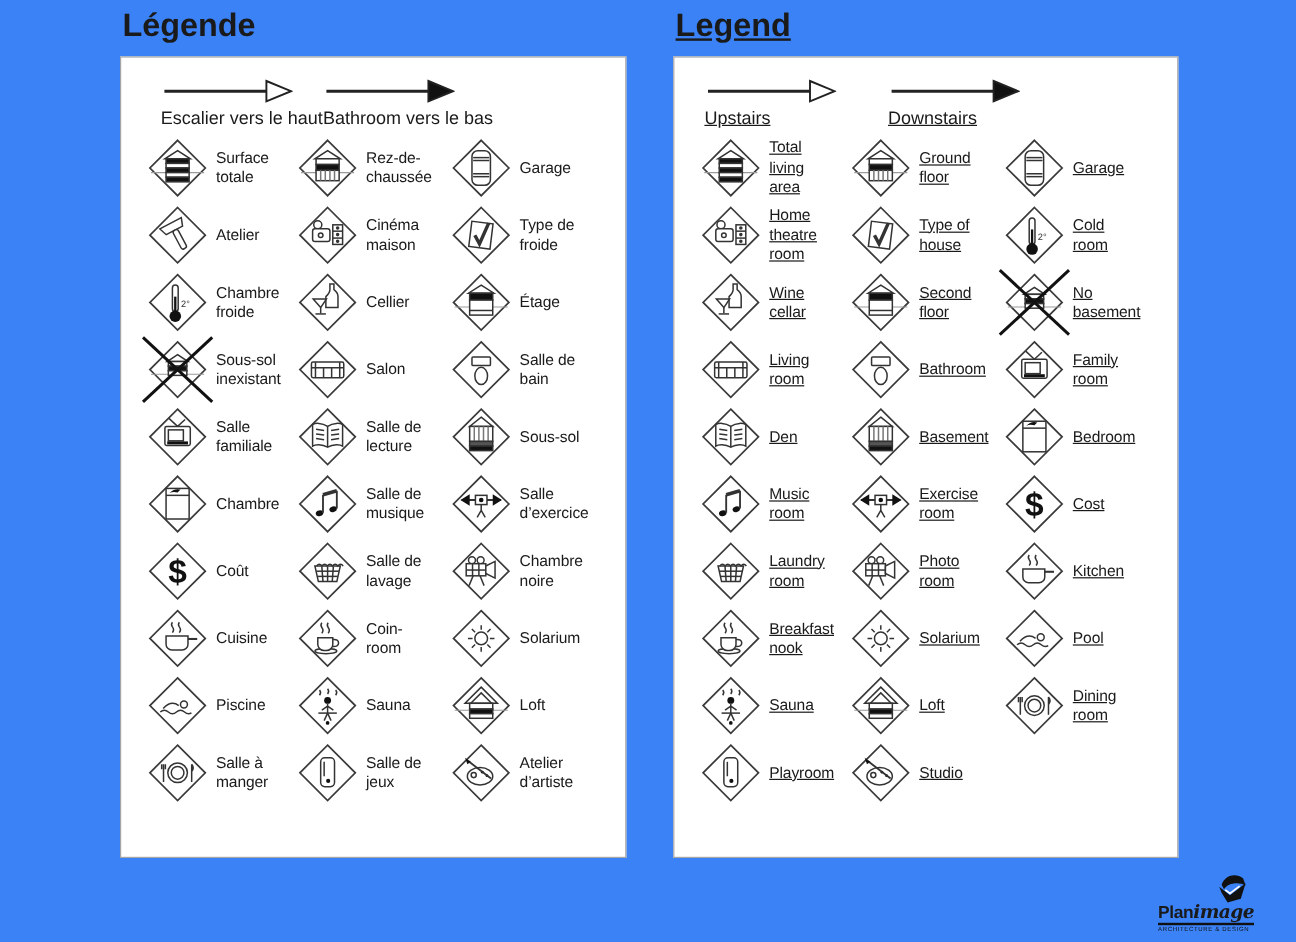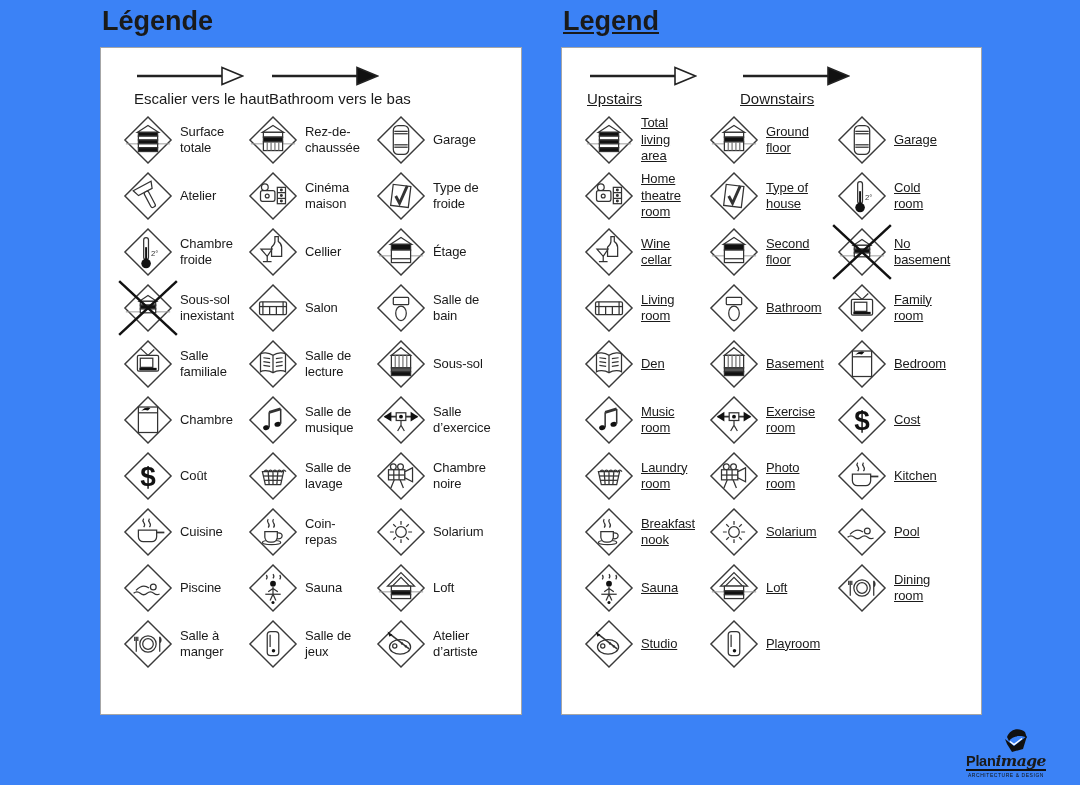--- a/index.html
+++ b/index.html
@@ -13,21 +13,21 @@
   .arrow-row{display:flex;align-items:flex-start;padding-top:17px;}
   .fr .arrow-row{padding-left:33px;}
   .en .arrow-row{padding-left:25px;gap:43px;}
   .arrow-group{display:flex;flex-direction:column;}
   .arrow-group svg{display:block;margin-left:2px;}
   .arrow-label{font-size:15px;margin-top:3px;white-space:nowrap;}
   .grid{display:grid;grid-template-columns:125px 128px 1fr;padding-left:22px;margin-top:5px;}
   .entry{display:flex;align-items:center;height:56px;gap:7px;}
   .entry .icon{flex:0 0 50px;width:50px;height:50px;display:flex;align-items:center;justify-content:center;}
   .entry .label{font-size:13px;line-height:16.5px;letter-spacing:-0.1px;white-space:pre-line;}
-  .logo{position:absolute;right:22px;bottom:7px;width:104px;text-align:center;}
+  .logo{position:absolute;right:11px;bottom:7px;width:104px;}
   .logo .mark{display:block;margin:0 auto -1px 44px;}
   .brand{display:inline-block;border-bottom:2px solid #111;padding-bottom:0px;line-height:15px;}
   .brand .b1{font-weight:bold;font-size:14.5px;letter-spacing:-0.3px;}
   .brand .b2{font-style:italic;font-weight:bold;font-size:15.5px;font-family:"DejaVu Serif",serif;letter-spacing:-0.5px;}
   .tagline{font-size:5px;letter-spacing:0.55px;margin-top:1.5px;color:#111;}
 </style>
 </head>
 <body>
 
 <div class="page">
@@ -371,21 +371,21 @@
               <svg viewBox="0 0 52 52" width="50" height="50" style="overflow:visible" fill="none" stroke="#333" stroke-width="1.3">
                 <polygon points="26,2 50,26 26,50 2,26" fill="#fff" stroke="#3a3a3a" stroke-width="1.5"></polygon>
                 <ellipse cx="24.5" cy="37" rx="9.5" ry="2.2" fill="#fff"></ellipse>
                 <path d="M17.5,25.5 h13 v6 a5.5,5.5 0 0 1 -5.5,5 h-2 a5.5,5.5 0 0 1 -5.5,-5 Z" fill="#fff"></path>
                 <path d="M30.5,27 q5,-0.5 5,3 q0,3.5 -5.5,3"></path>
                 <path d="M21,21.5 q2,-2.5 0,-5 q-1.5,-2 0,-4"></path>
                 <path d="M26.5,21.5 q2,-2.5 0,-5 q-1.5,-2 0,-4"></path>
               </svg>
             </span>
             <span class="label">Coin-
-repas</span>
+room</span>
           </div>
           <div class="entry">
             <span class="icon">
               <svg viewBox="0 0 52 52" width="50" height="50" style="overflow:visible" fill="none" stroke="#333" stroke-width="1.3">
                 <polygon points="26,2 50,26 26,50 2,26" fill="#fff" stroke="#3a3a3a" stroke-width="1.5"></polygon>
                 <circle cx="26" cy="26" r="5.5" fill="#fff"></circle>
                 <path d="M26,14.5 v4 M26,33.5 v4 M14.5,26 h4 M33.5,26 h4 M17.9,17.9 l2.8,2.8 M31.3,31.3 l2.8,2.8 M17.9,34.1 l2.8,-2.8 M31.3,20.7 l2.8,-2.8"></path>
               </svg>
             </span>
             <span class="label">Solarium</span>
@@ -871,40 +871,40 @@
                 <path d="M38.2,18.5 v15.5 M38.2,18.5 q2.6,3 0,6.5"></path>
               </svg>
             </span>
             <span class="label">Dining
 room</span>
           </div>
           <div class="entry">
             <span class="icon">
               <svg viewBox="0 0 52 52" width="50" height="50" style="overflow:visible" fill="none" stroke="#333" stroke-width="1.3">
                 <polygon points="26,2 50,26 26,50 2,26" fill="#fff" stroke="#3a3a3a" stroke-width="1.5"></polygon>
+                <rect x="20" y="13" width="12" height="25" rx="3.5" fill="#fff"></rect>
+                <line x1="23" y1="16.5" x2="23" y2="29"></line>
+                <circle cx="26.5" cy="33" r="1.8" fill="#111" stroke="none"></circle>
+              </svg>
+            </span>
+            <span class="label">Playroom</span>
+          </div>
+          <div class="entry">
+            <span class="icon">
+              <svg viewBox="0 0 52 52" width="50" height="50" style="overflow:visible" fill="none" stroke="#333" stroke-width="1.3">
+                <polygon points="26,2 50,26 26,50 2,26" fill="#fff" stroke="#3a3a3a" stroke-width="1.5"></polygon>
                 <ellipse cx="25" cy="29" rx="11" ry="7.5" fill="#fff"></ellipse>
                 <circle cx="19.5" cy="28" r="2.2"></circle>
                 <circle cx="27" cy="25.5" r="1.2" fill="#111" stroke="none"></circle>
                 <circle cx="31" cy="28.5" r="1.2" fill="#111" stroke="none"></circle>
                 <line x1="15" y1="16" x2="34.5" y2="31" stroke-width="1.6"></line>
                 <path d="M12,13 l5,3.5 l-3,2 Z" fill="#111" stroke="none"></path>
               </svg>
             </span>
             <span class="label">Studio</span>
-          </div>
-          <div class="entry">
-            <span class="icon">
-              <svg viewBox="0 0 52 52" width="50" height="50" style="overflow:visible" fill="none" stroke="#333" stroke-width="1.3">
-                <polygon points="26,2 50,26 26,50 2,26" fill="#fff" stroke="#3a3a3a" stroke-width="1.5"></polygon>
-                <rect x="20" y="13" width="12" height="25" rx="3.5" fill="#fff"></rect>
-                <line x1="23" y1="16.5" x2="23" y2="29"></line>
-                <circle cx="26.5" cy="33" r="1.8" fill="#111" stroke="none"></circle>
-              </svg>
-            </span>
-            <span class="label">Playroom</span>
           </div>
         </div>
     </div>
   </div>
 
   <div class="logo">
     <svg class="mark" width="36" height="27" viewBox="0 0 36 27">
       <path d="M9,11 C12,3 21,1 27,6 L29,12 C23,8.5 14,10 11,15 Z" fill="#111"></path>
       <path d="M7,13 L16,20 L29,10 L25,23 L14,26 L9,18 Z" fill="#111"></path>
       <path d="M12,15.5 L16,18.5 L24,12.5" fill="none" stroke="#fff" stroke-width="1.4"></path>

